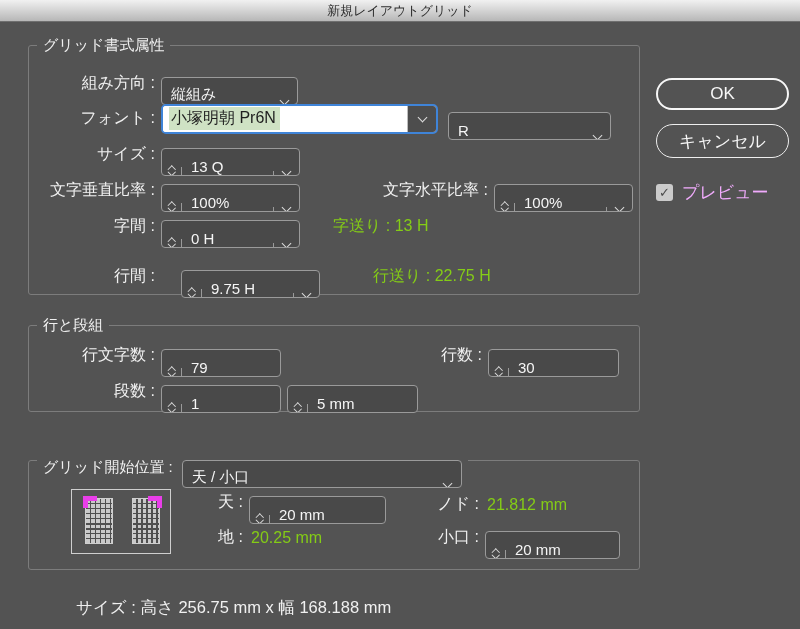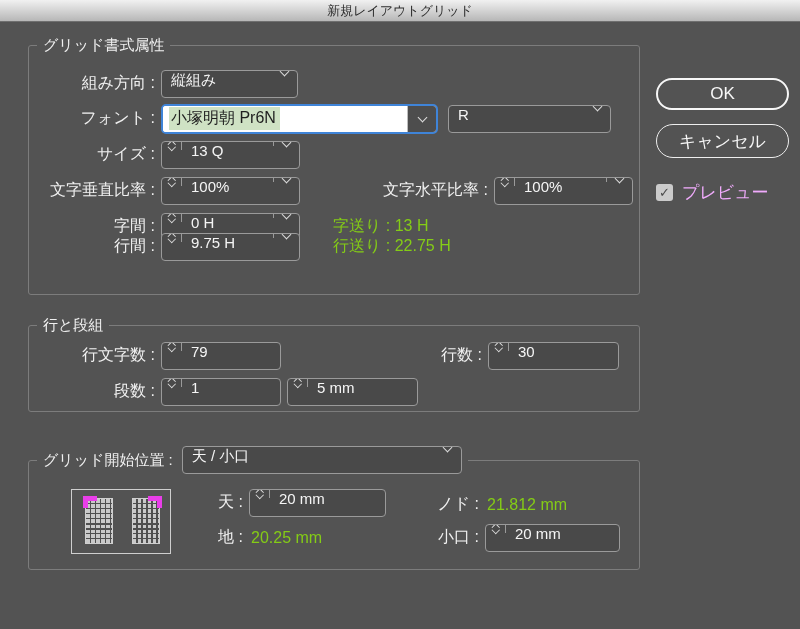--- a/index.html
+++ b/index.html
@@ -23,23 +23,23 @@
     position:absolute; top:-10px; left:8px; background:#535353; padding:0 6px;
     font-size:15px; color:#f0f0f0; white-space:nowrap;
   }
 
   .row { position:absolute; left:0; display:flex; align-items:center; height:29px; width:100%; }
   .lbl { font-size:16px; color:#f0f0f0; text-align:right; white-space:nowrap; }
   .static-pair { font-size:16px; color:#84cc16; white-space:nowrap; }
 
   
   .combo {
-    display:flex; align-items:flex-start; height:28px;
+    display:flex; align-items:flex-end; height:28px;
     background:#494949; border:1px solid #9a9a9a; border-radius:4px;
-    color:#f5f5f5; overflow:hidden;
+    color:#f5f5f5; overflow:hidden;margin-top:14px;
   }
   .stepper {
     width:20px; display:flex; flex-direction:column; align-items:center;
     justify-content:center; gap:3px; border-right:1px solid #9a9a9a; cursor:pointer;
   }
   .value {
     flex:1; display:flex; align-items:center; padding:0 9px; font-size:15px; white-space:nowrap;
   }
   .ddbtn { width:26px; display:flex; align-items:center; justify-content:center;
     border-left:1px solid #9a9a9a; cursor:pointer; }
@@ -183,21 +183,21 @@
         <span class="ddbtn">
             <i class="chv chv-down"></i>
           </span>
       </div>
       <span class="static-pair" style="margin-left:33px;">
         <span>字送り :</span>
         <span>13 H</span>
       </span>
     </div>
 
-    <div class="row" style="top:186px;">
+    <div class="row" style="top:216px;gap:20px;">
       <span class="lbl" style="width:126px;">行間 :</span>
       <div class="combo" style="width:139px; margin-left:6px;">
         <span class="stepper">
             <i class="chv small chv-up"></i>
             <i class="chv small chv-down"></i>
           </span>
         <span class="value">9.75 H</span>
         <span class="ddbtn">
             <i class="chv chv-down"></i>
           </span>
@@ -296,20 +296,21 @@
       <div class="combo" style="width:135px; margin-left:6px;">
         <span class="stepper">
             <i class="chv small chv-up"></i>
             <i class="chv small chv-down"></i>
           </span>
         <span class="value">20 mm</span>
       </div>
     </div>
   </div>
 
+  <div class="footer-size">サイズ : 高さ 256.75 mm x 幅 168.188 mm</div>
 
   <button class="pill cancel" style="left:656px; top:124px; width:133px; height:34px;">
     <span>キャンセル</span>
   </button>
   <button class="pill ok" style="left:656px; top:78px; width:133px; height:32px;">
     <span>OK</span>
   </button>
 
   <div class="preview-check" style="left:656px; top:181px;">
     <span class="checkbox">

